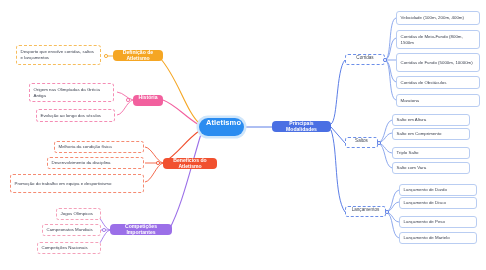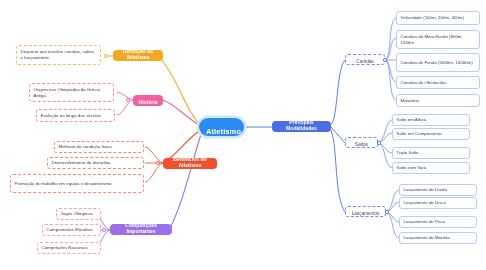--- a/index.html
+++ b/index.html
@@ -6,21 +6,21 @@
   body{
     width:486px;height:270px;
     background:#ffffff;
     font-family:"Liberation Sans","DejaVu Sans",sans-serif;
     overflow:hidden;
     position:relative;
   }
   #canvas{position:absolute;inset:0;width:486px;height:270px;}
   svg.links{position:absolute;left:0;top:0;width:486px;height:270px;pointer-events:none;}
 
-  .node{position:absolute;box-sizing:border-box;display:flex;align-items:flex-end;}
+  .node{position:absolute;box-sizing:border-box;display:flex;align-items:flex-start;}
   .node .txt{display:block;width:100%;}
 
   
   .root{
     background:#2b8cf0;color:#ffffff;border-radius:9px;
     font-size:7.5px;font-weight:bold;letter-spacing:.1px;
     padding:0 7px;justify-content:center;text-align:center;
     box-shadow:0 0 0 2.5px #cfe6fb;
   }
   

